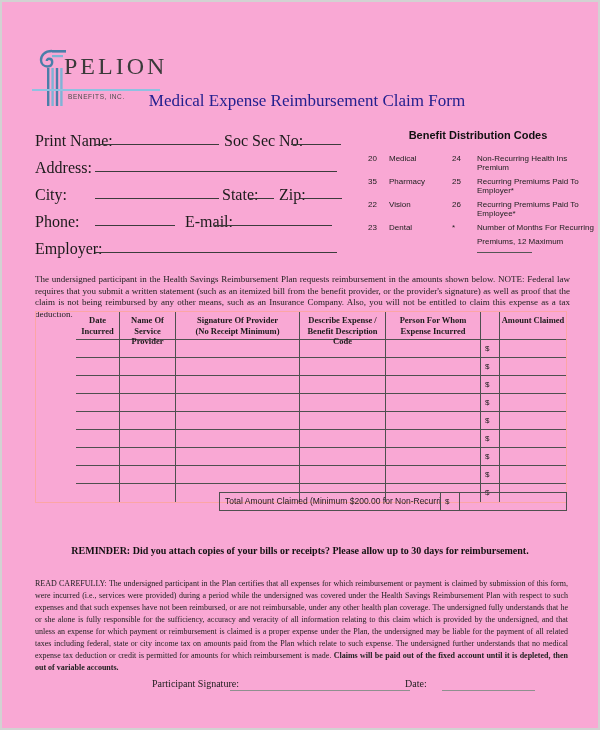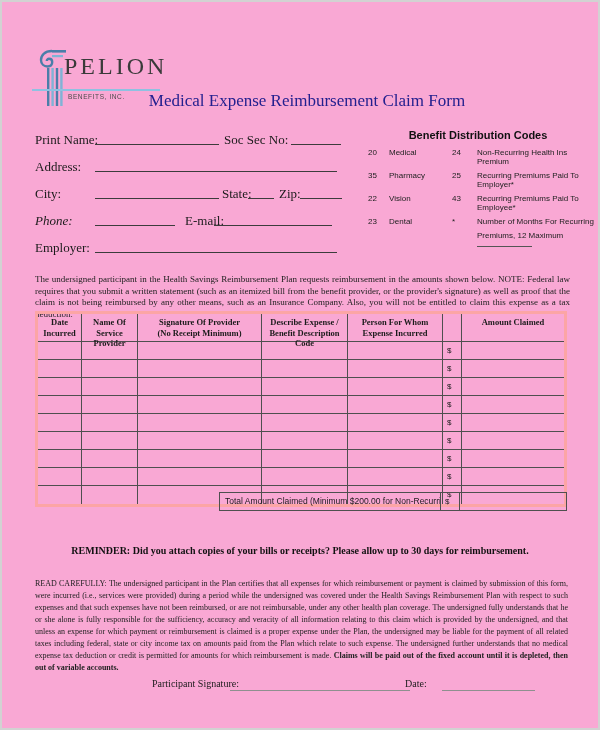--- a/index.html
+++ b/index.html
@@ -10,35 +10,35 @@
   
   .logo-word { position:absolute; left:62px; top:51px; font-size:24px; letter-spacing:3px; color:#3a3a3a; font-family:"Liberation Serif", serif; }
   .logo-rule { position:absolute; left:30px; top:87px; width:128px; height:2px; background:#8fc1e1; }
   .logo-sub  { position:absolute; left:66px; top:91px; font-size:6.5px; letter-spacing:0.6px; color:#4a4a4a; font-family:"Liberation Sans", sans-serif; }
   .col-icon { position:absolute; left:36px; top:46px; }
 
   
   .form-title { position:absolute; top:89px; left:14px; right:0; text-align:center; font-size:17px; font-weight:normal; color:#23208f; font-family:"Liberation Serif", serif; }
 
   
-  .lbl { position:absolute; font-size:13px; white-space:nowrap; color:#1b1b1b; }
+  .lbl { position:absolute; font-size:16px; white-space:nowrap; color:#1b1b1b; }
   .fill-line { position:absolute; height:13px; border-bottom:1px solid #3c3c3c; }
 
   
   .codes { position:absolute; left:356px; top:127px; width:240px; font-family:"Liberation Sans", sans-serif; }
   .codes-title { text-align:center; font-weight:bold; font-size:11px; color:#111; }
-  .codes-grid { display:grid; grid-template-columns:16px 58px 20px 1fr; column-gap:5px; row-gap:5px; font-size:8px; margin-top:7px; padding-left:10px; color:#222; }
+  .codes-grid { display:grid; grid-template-columns:16px 58px 20px 1fr; column-gap:5px; row-gap:5px; font-size:8px; margin-top:13px; padding-left:10px; color:#222; }
   .codes-grid .num { text-align:left; }
   .mini-line { display:inline-block; width:55px; border-bottom:1px solid #555; height:7px; }
 
   
   .intro { position:absolute; left:33px; right:28px; top:254px; font-size:9px; line-height:11.6px; text-align:justify; color:#222;margin-top:18px; }
 
   
-  .tbl { position:absolute; left:33px; top:309px; width:532px; border:3px solid #fca5a5; }
+  .tbl { position:absolute; left:33px; top:309px; width:532px; border:1px solid #fca5a5;padding-left:40px; }
   .hrow, .drow { display:grid; grid-template-columns:44px 56px 124px 86px 95px 19px 1fr; }
   .hrow > .c, .drow > .c { border-right:1px solid #4f4f4f; }
   .hrow > .c:last-child, .drow > .c:last-child { border-right:none; }
   .hrow { height:28px; border-bottom:1px solid #4f4f4f; }
   .hrow .c { text-align:center; font-weight:bold; font-size:8.5px; line-height:10.5px; padding-top:3px; font-family:"Liberation Serif", serif; }
   .drow { height:18px; border-bottom:1px solid #4f4f4f; }
   .drow:last-child { border-bottom:none; }
   .dollar { font-family:"Liberation Sans", sans-serif; font-size:8px; padding:4px 0 0 4px; }
   .total-row { position:absolute; left:217px; top:490px; width:348px; height:19px; display:flex; border:1px solid #4f4f4f; border-top:1px solid #4f4f4f; margin-top:0; font-family:"Liberation Sans", sans-serif; }
   .total-label { flex:0 0 221px; font-size:8.5px; padding:3px 2px 0 5px; border-right:1px solid #4f4f4f; white-space:nowrap; overflow:hidden; }
@@ -87,21 +87,21 @@
   <span class="lbl" style="left:33px; top:157px;">Address:</span>
   <span class="fill-line" style="left:93px; top:157px; width:242px;"></span>
 
   <span class="lbl" style="left:33px; top:184px;">City:</span>
   <span class="fill-line" style="left:93px; top:184px; width:124px;"></span>
   <span class="lbl" style="left:220px; top:184px;">State:</span>
   <span class="fill-line" style="left:246px; top:184px; width:26px;"></span>
   <span class="lbl" style="left:277px; top:184px;">Zip:</span>
   <span class="fill-line" style="left:298px; top:184px; width:42px;"></span>
 
-  <span class="lbl" style="left:33px; top:211px;font-style:italic;">Phone:</span>
+  <span class="lbl" style="left:33px; top:211px;">Phone:</span>
   <span class="fill-line" style="left:93px; top:211px; width:80px;"></span>
   <span class="lbl" style="left:183px; top:211px;">E-mail:</span>
   <span class="fill-line" style="left:212px; top:211px; width:118px;"></span>
 
   <span class="lbl" style="left:33px; top:238px;">Employer:</span>
   <span class="fill-line" style="left:93px; top:238px; width:242px;"></span>
 
   <div class="codes">
     <div class="codes-title">Benefit Distribution Codes</div>
     <div class="codes-grid">
@@ -110,21 +110,21 @@
       <span class="num">24</span>
       <span>Non-Recurring Health Ins Premium</span>
 
       <span class="num">35</span>
       <span>Pharmacy</span>
       <span class="num">25</span>
       <span>Recurring Premiums Paid To Employer*</span>
 
       <span class="num">22</span>
       <span>Vision</span>
-      <span class="num">43</span>
+      <span class="num">26</span>
       <span>Recurring Premiums Paid To Employee*</span>
 
       <span class="num">23</span>
       <span>Dental</span>
       <span class="num">*</span>
       <span>Number of Months For Recurring</span>
 
       <span></span>
       <span></span>
       <span></span>

